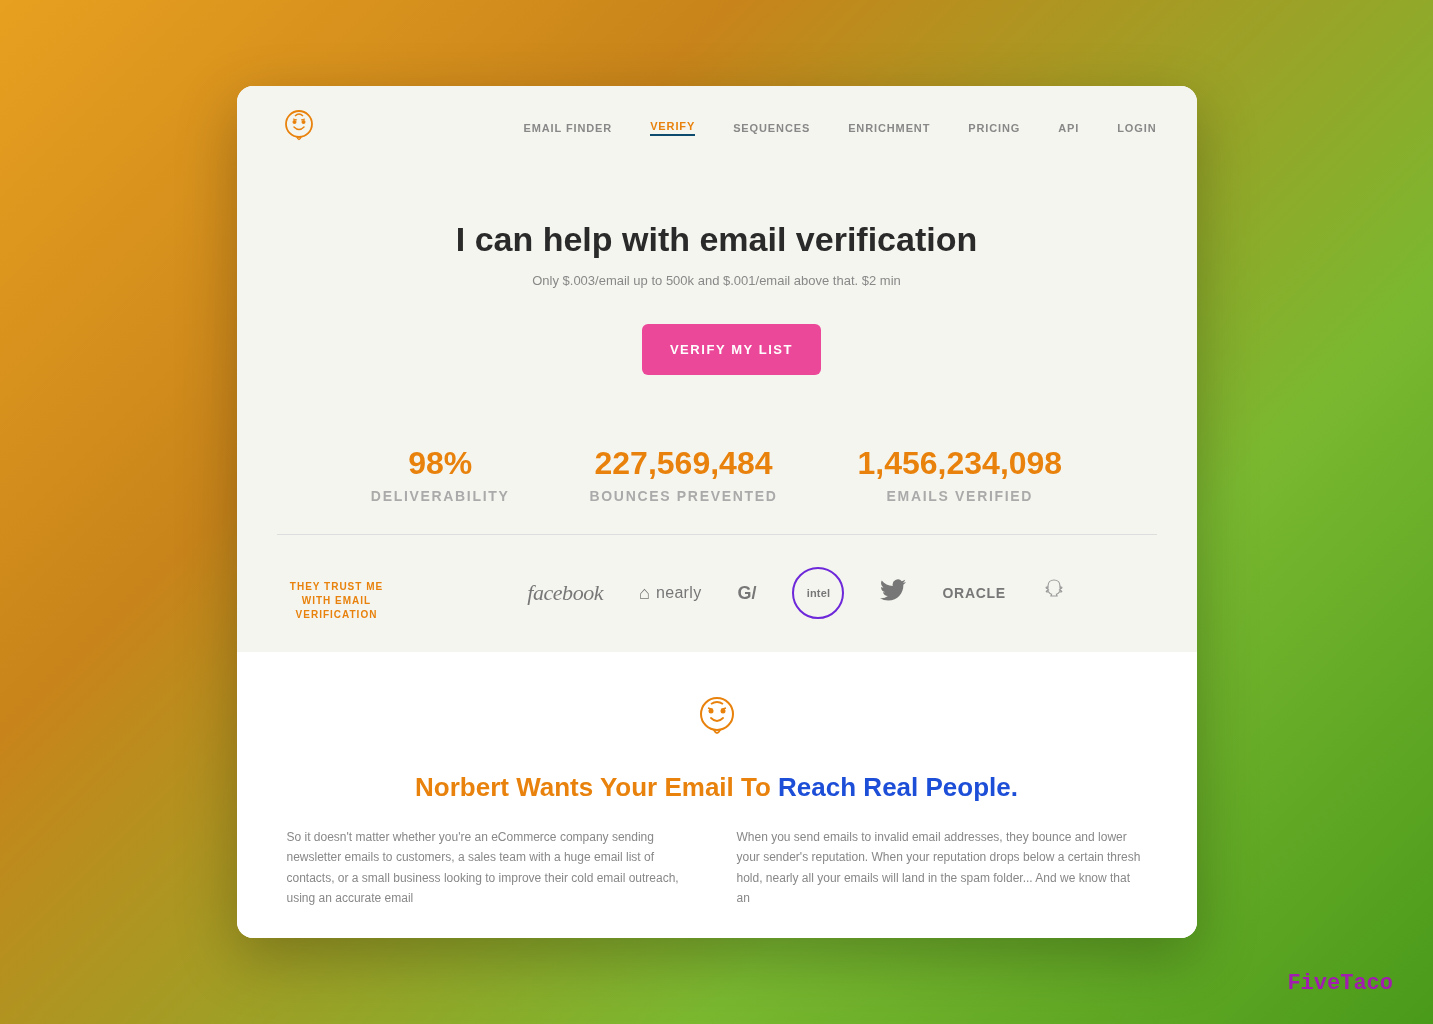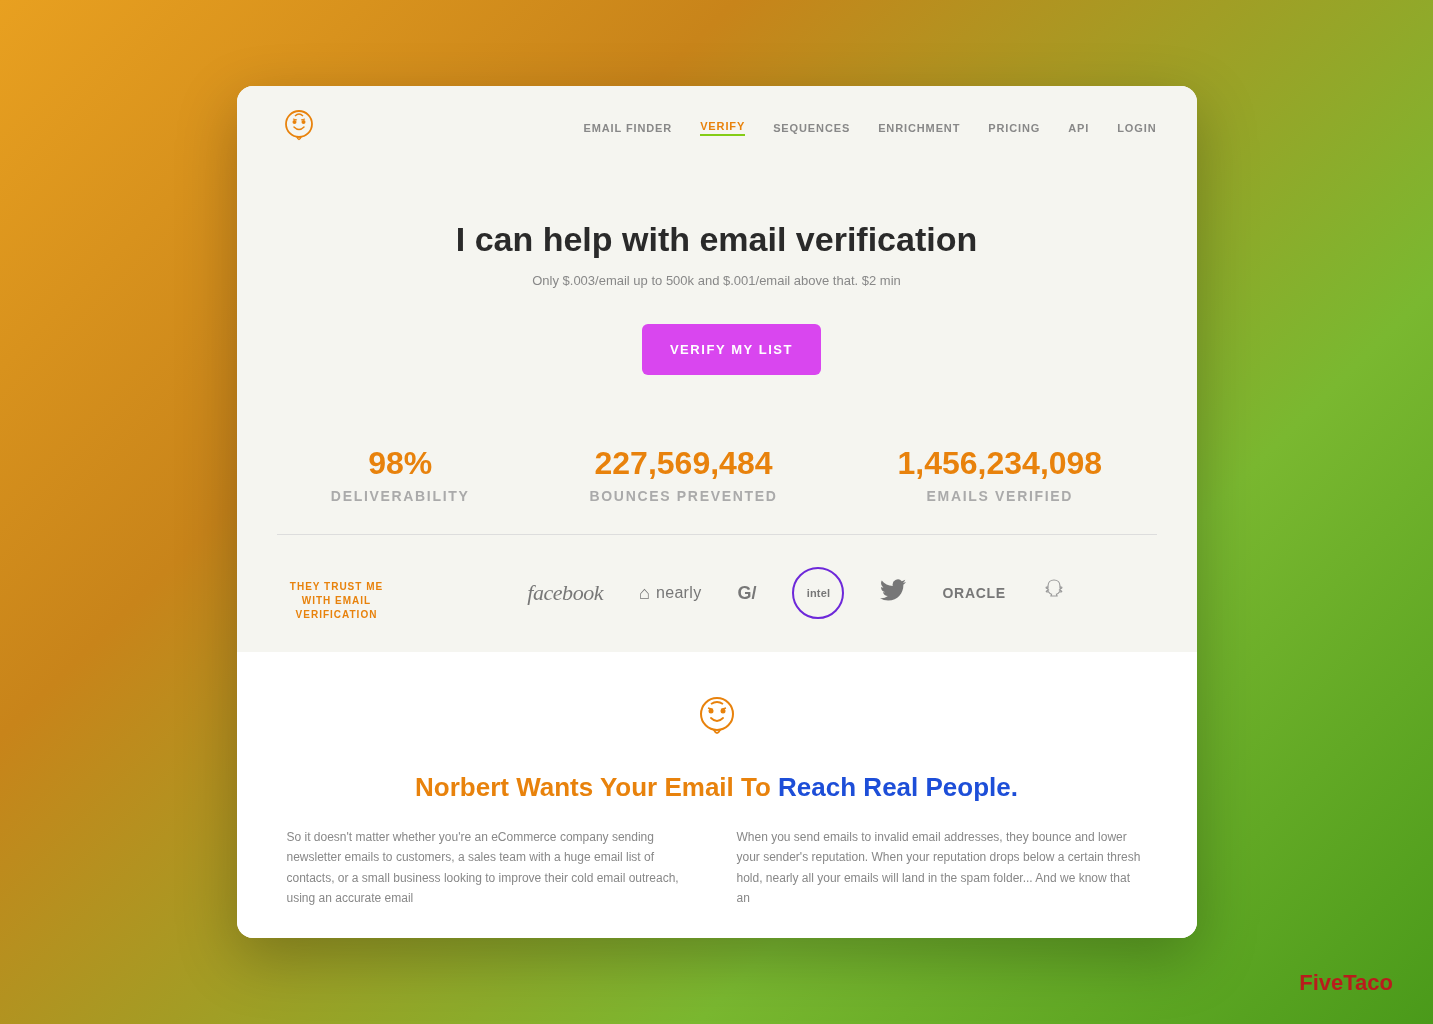--- a/index.html
+++ b/index.html
@@ -41,36 +41,36 @@
     }
 
     .logo-svg {
       width: 44px;
       height: 44px;
     }
 
     .nav-links {
       display: flex;
       align-items: center;
-      gap: 28px;
+      gap: 38px;
     }
 
     .nav-link {
       font-size: 11px;
       font-weight: 600;
       letter-spacing: 0.08em;
       color: #888;
       text-transform: uppercase;
       text-decoration: none;
       cursor: pointer;
     }
 
     .nav-link.active {
       color: #e8820c;
-      border-bottom: 2px solid #84cc16;
+      border-bottom: 2px solid #0c4a6e;
       padding-bottom: 2px;
     }
 
     
     .hero {
       text-align: center;
       padding: 50px 40px 30px;
     }
 
     .hero-title {
@@ -80,39 +80,39 @@
       margin-bottom: 14px;
     }
 
     .hero-subtitle {
       font-size: 13px;
       color: #888;
       margin-bottom: 36px;
     }
 
     .verify-btn {
-      background: #d946ef;
+      background: #ec4899;
       color: #fff;
       font-size: 13px;
       font-weight: 700;
       letter-spacing: 0.12em;
       text-transform: uppercase;
       border: none;
       border-radius: 6px;
       padding: 18px 28px;
       cursor: pointer;
       display: inline-block;
       margin-left: 30px;
     }
 
     
     .stats {
       display: flex;
       justify-content: center;
-      gap: 120px;
+      gap: 80px;
       padding: 40px 40px 30px;
       text-align: center;
     }
 
     .stat-number {
       font-size: 32px;
       font-weight: 700;
       color: #e8820c;
       margin-bottom: 6px;
     }
@@ -225,21 +225,22 @@
     .fivetaco-badge {
       position: absolute;
       bottom: 28px;
       right: 40px;
       font-size: 22px;
       font-weight: 800;
       color: #fff;
     }
 
     .fivetaco-badge span.five {
-      color: #b91c1c;
+      color: #a21caf;
+      font-family: Liberation Mono, monospace;
     }
 
     
     .intel-badge {
       display: inline-flex;
       align-items: center;
       justify-content: center;
       border: 2px solid #6d28d9;
       border-radius: 50%;
       width: 52px;

